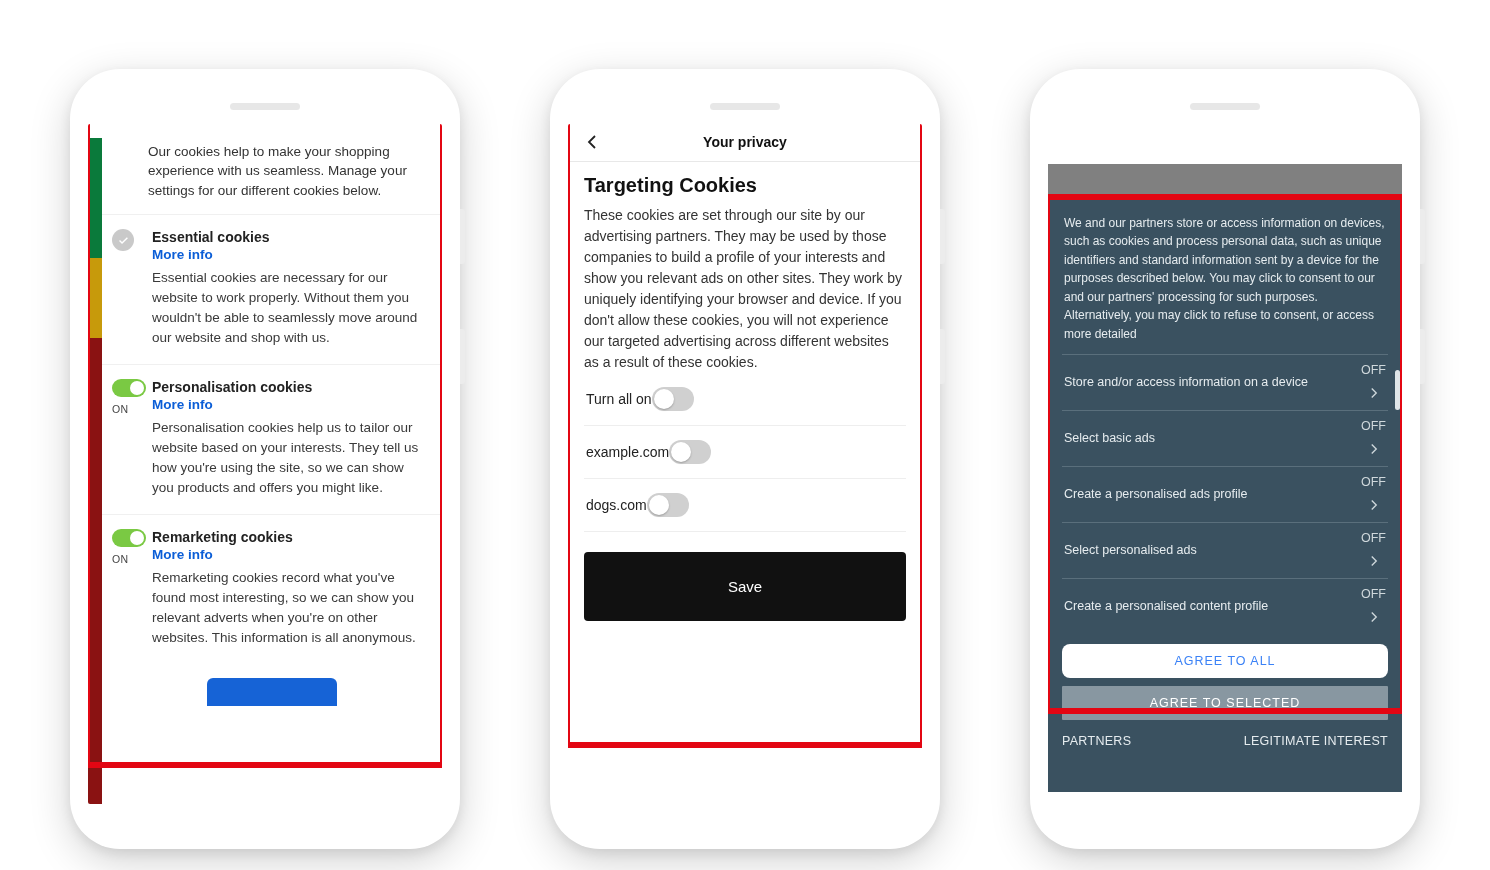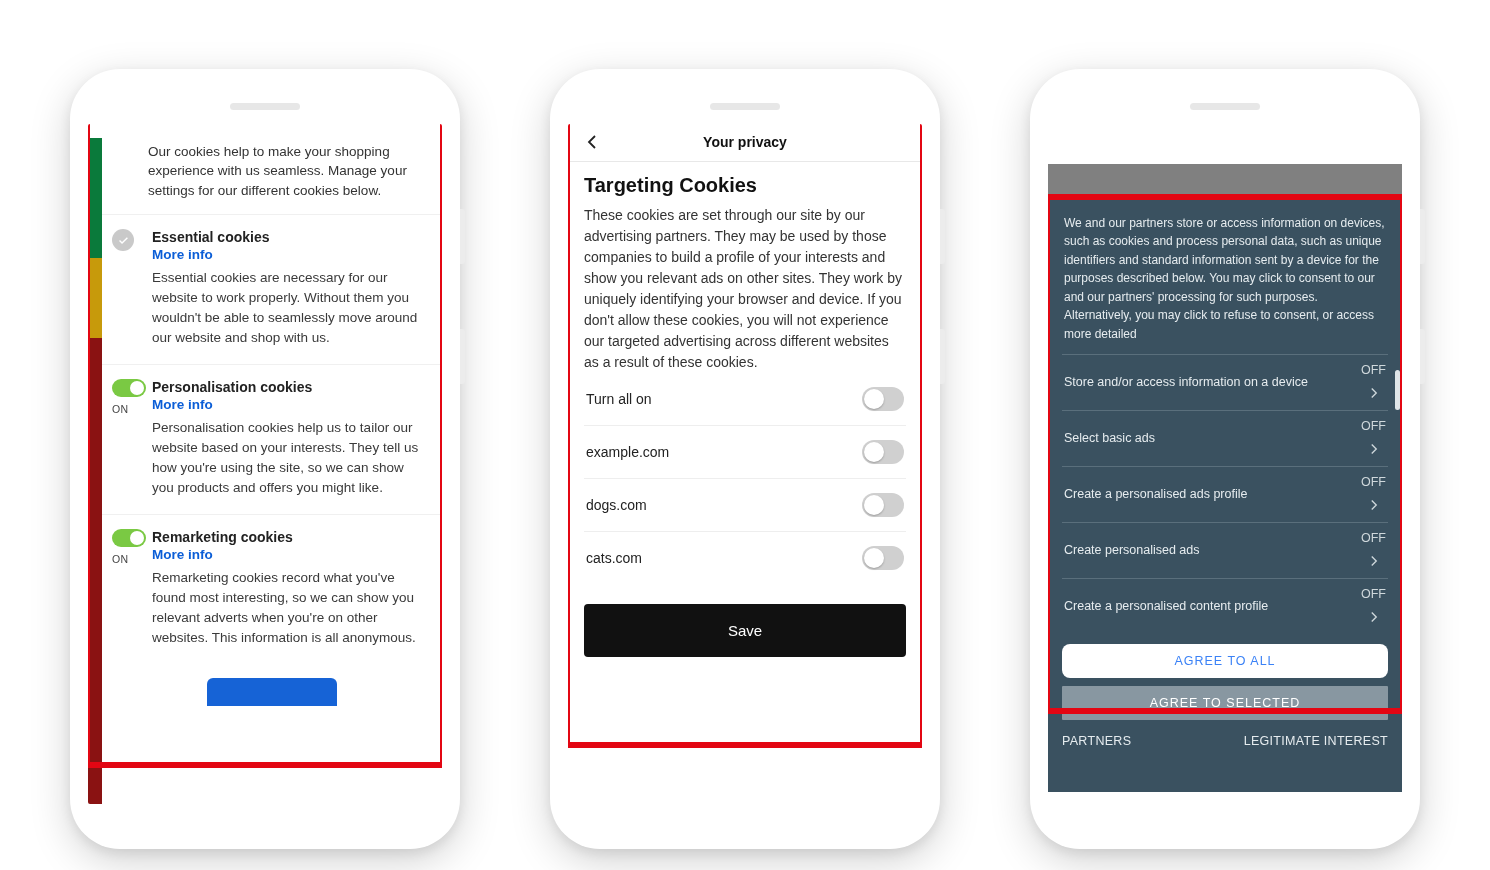--- a/index.html
+++ b/index.html
@@ -99,34 +99,34 @@
     border-bottom:1px solid #e8e8e8; font-weight:600; font-size:14px; color:#111;
   }
   .p2-back {
     position:absolute; left:10px; top:0; bottom:0; width:28px; display:flex; align-items:center; justify-content:center; cursor:pointer;
   }
   .p2-back svg { width:10px; height:16px; stroke:#222; }
   .p2-content { padding:12px 16px 0 16px; }
   .p2-title { font-weight:700; font-size:20px; color:#111; margin-bottom:8px;}
   .p2-desc { font-size:14px; color:#333; line-height:1.5; }
   .p2-row {
-    display:flex; align-items:center; justify-content:space-between;
+    display:flex; align-items:center; 
     padding:14px 2px; border-bottom:1px solid #eee; font-size:14px; color:#222;
   }
   .p2-row:first-of-type { border-top:1px solid #eee; margin-top:18px;}
   .ios-toggle {
     width:42px; height:24px; background:#d0d0d0; border-radius:12px; position:relative; cursor:pointer;
   }
   .ios-toggle::after {
     content:""; position:absolute; left:2px; top:2px; width:20px; height:20px; border-radius:50%; background:#fff;
     box-shadow:0 1px 2px rgba(0,0,0,0.25);
   }
   .p2-save {
     margin:20px 16px 0 16px; background:#111; color:#fff; text-align:center;
-    padding:18px 0; border-radius:4px; font-size:15px; font-weight:500; cursor:pointer;
+    padding:26px 0; border-radius:4px; font-size:15px; font-weight:500; cursor:pointer;
   }
 
   
   .p3-gray { height:54px; background:#808080; }
   .p3-panel {
     position:absolute; top:76px; left:0; right:0; bottom:12px;
     background:#3a5160; color:#e6ecef; padding:14px 14px 12px 14px;
     font-size:12px;
   }
   .p3-text { line-height:1.55; font-size:12px; padding:0 2px 10px 2px; }
@@ -234,24 +234,20 @@
           <div class="ios-toggle"></div>
         </div>
         <div class="p2-row">
           <span>example.com</span>
           <div class="ios-toggle"></div>
         </div>
         <div class="p2-row">
           <span>dogs.com</span>
           <div class="ios-toggle"></div>
         </div>
-        <div class="p2-row" style="border-bottom:none">
-          <span>cats.com</span>
-          <div class="ios-toggle"></div>
-        </div>
       </div>
       <div class="p2-save">Save</div>
       <div class="redbox" style="left:-4px; top:-6px; right:-4px; height:630px"></div>
     </div>
   </div>
 
   <div class="phone">
     <div class="side-btn" style="top:140px"></div>
     <div class="side-btn" style="top:260px"></div>
     <div class="speaker"></div>
@@ -283,21 +279,21 @@
         <div class="p3-row">
           <span>Create a personalised ads profile</span>
           <span class="p3-right">
             <span>OFF</span>
             <span class="p3-chev"><svg viewBox="0 0 10 16" fill="none" stroke-width="1.8">
                   <path d="M2 2 L8 8 L2 14"></path>
                 </svg></span>
           </span>
         </div>
         <div class="p3-row">
-          <span>Create personalised ads</span>
+          <span>Select personalised ads</span>
           <span class="p3-right">
             <span>OFF</span>
             <span class="p3-chev"><svg viewBox="0 0 10 16" fill="none" stroke-width="1.8">
                   <path d="M2 2 L8 8 L2 14"></path>
                 </svg></span>
           </span>
         </div>
         <div class="p3-row">
           <span>Create a personalised content profile</span>
           <span class="p3-right">

